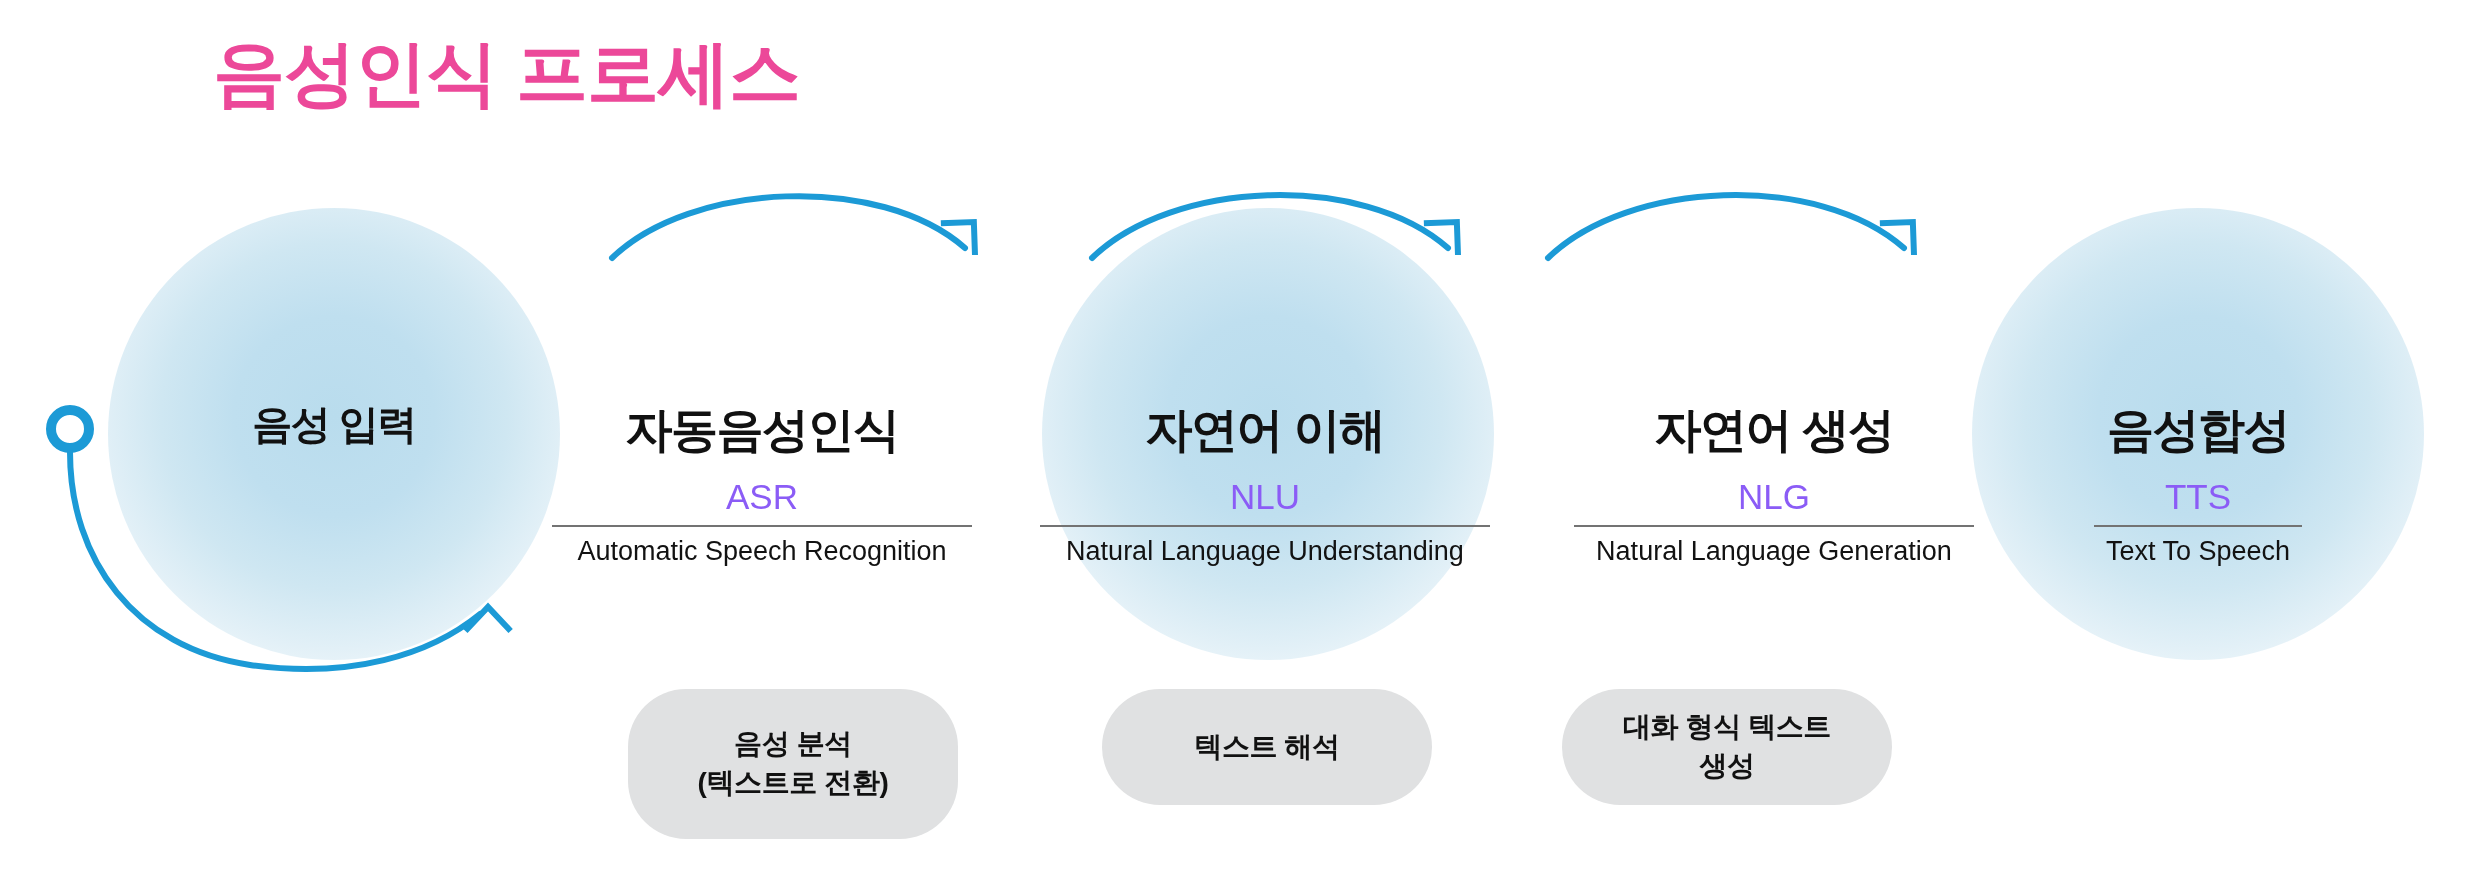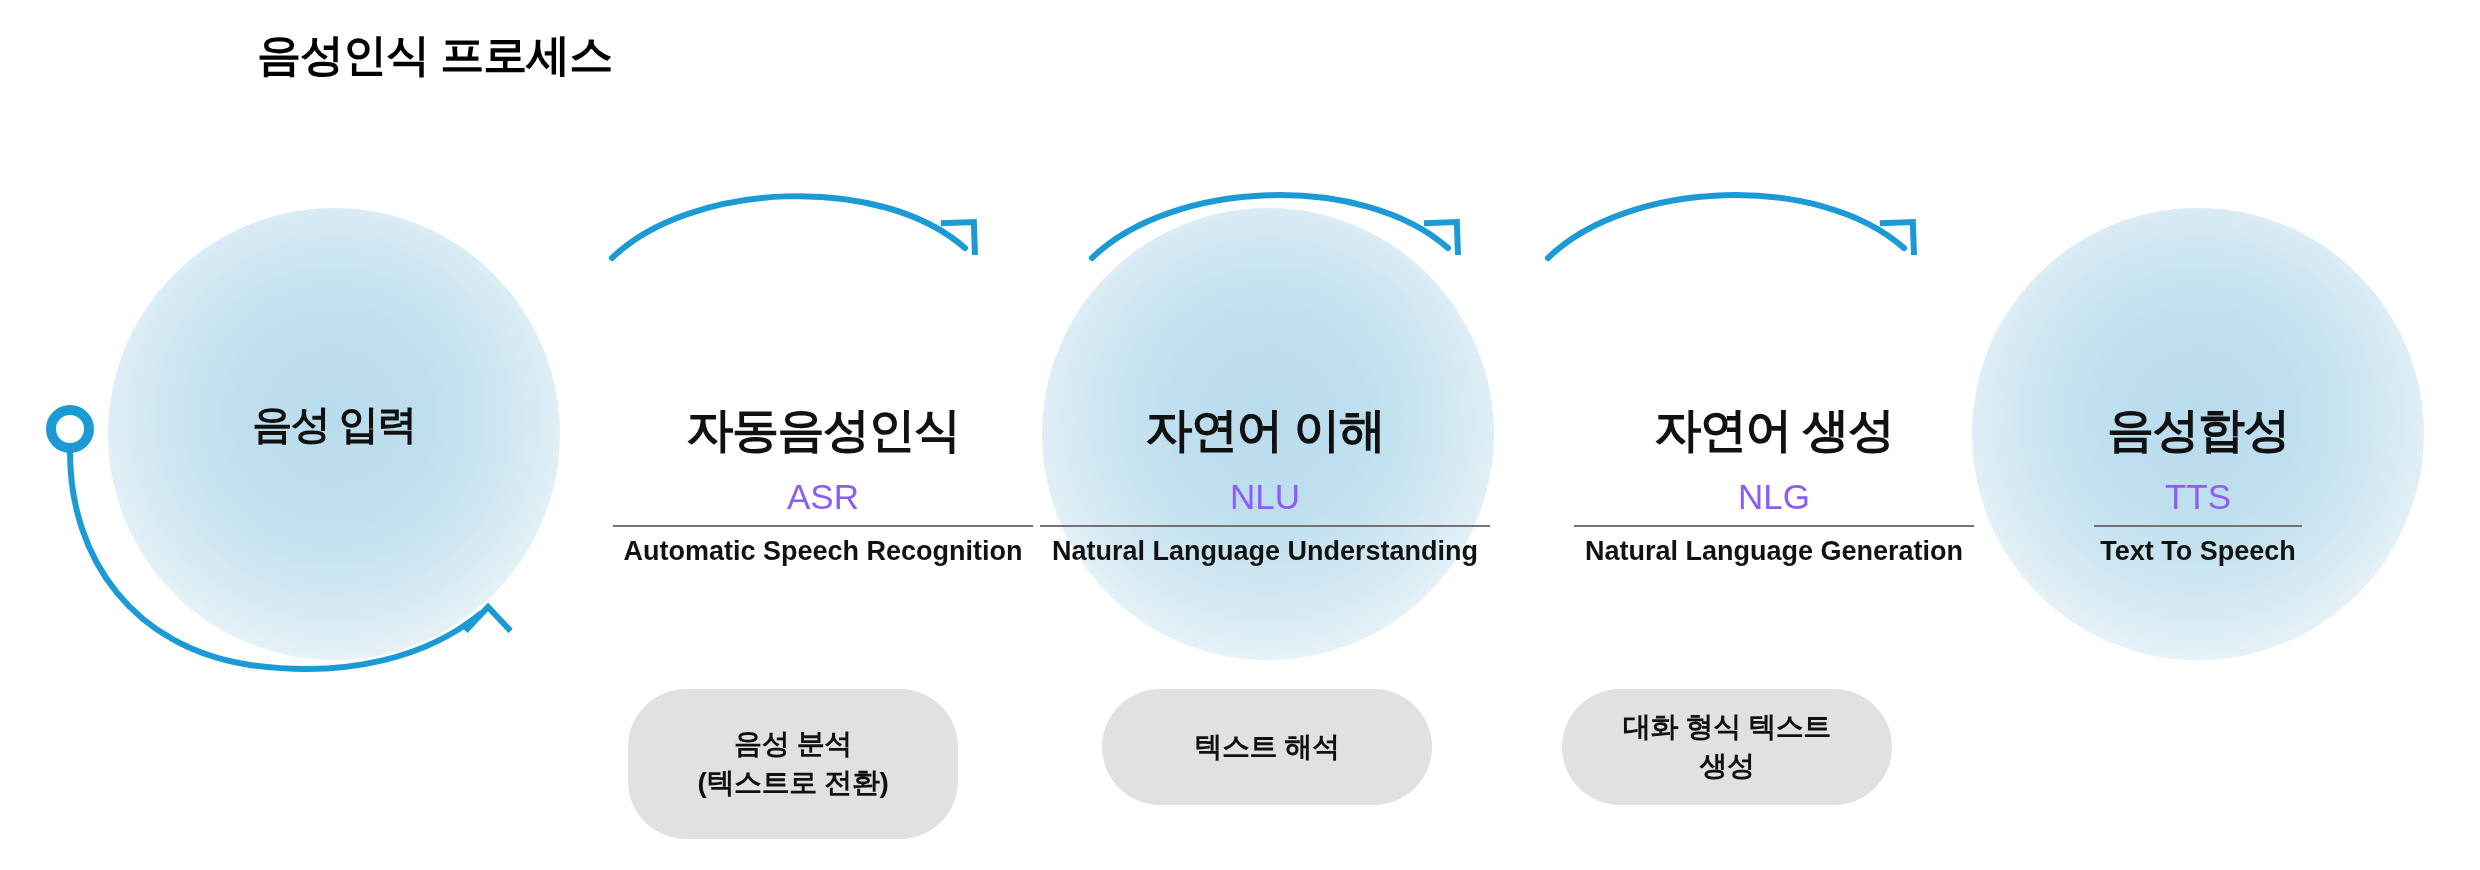--- a/index.html
+++ b/index.html
@@ -18,26 +18,25 @@
     height: 870px;
     background: #ffffff;
     overflow: hidden;
   }
 
   
   #page-title {
     position: absolute;
     left: 213px;
     top: 26px;
-    font-size: 44px;
+    font-size: 72px;
     font-weight: bold;
-    color: #000000;
+    color: #ec4899;
     letter-spacing: -1px;
     white-space: nowrap;
-    margin-left: 44px;
   }
 
   
   .node-circle {
     position: absolute;
     border-radius: 50%;
     pointer-events: none;
   }
   .node-circle.filled {
     background: radial-gradient(circle at 50% 46%,
@@ -80,21 +79,21 @@
     line-height: 1.1;
     white-space: nowrap;
   }
   .node-divider {
     height: 0;
     border-top: 2px solid #737373;
     margin: 9px auto 0 auto;
   }
   .node-english {
     font-size: 27px;
-    font-weight: bold;
+    font-weight: normal;
     color: #121212;
     line-height: 1.2;
     white-space: nowrap;
     margin-top: 8px;
   }
 
   
   .node-text.simple .node-title { font-size: 40px; }
 
   
@@ -160,21 +159,21 @@
     <g>
       <path d="M 1548 258 C 1628 180 1818 172 1904 248" fill="none" stroke="#1c9ad6" stroke-width="6" stroke-linecap="round"></path>
       <path d="M 1881 222 L 1914 222 L 1914 255" fill="none" stroke="#1c9ad6" stroke-width="6" stroke-linecap="butt" stroke-linejoin="miter" transform="rotate(-2 1914 255)"></path>
     </g>
   </svg>
 
   <div class="node-text simple" style="left:114px; top:402px; width:440px;">
     <div class="node-title">음성 입력</div>
   </div>
 
-  <div class="node-text" style="left:598px; top:404px; width:450px;">
+  <div class="node-text" style="left:537px; top:404px; width:450px;">
     <div class="node-title">자동음성인식</div>
     <div class="node-acronym" style="margin-top:22px;">ASR</div>
     <div class="node-divider" style="width:420px;"></div>
     <div class="node-english">Automatic Speech Recognition</div>
   </div>
 
   <div class="node-text" style="left:1040px; top:404px; width:450px;">
     <div class="node-title">자연어 이해</div>
     <div class="node-acronym" style="margin-top:22px;">NLU</div>
     <div class="node-divider" style="width:450px;"></div>

